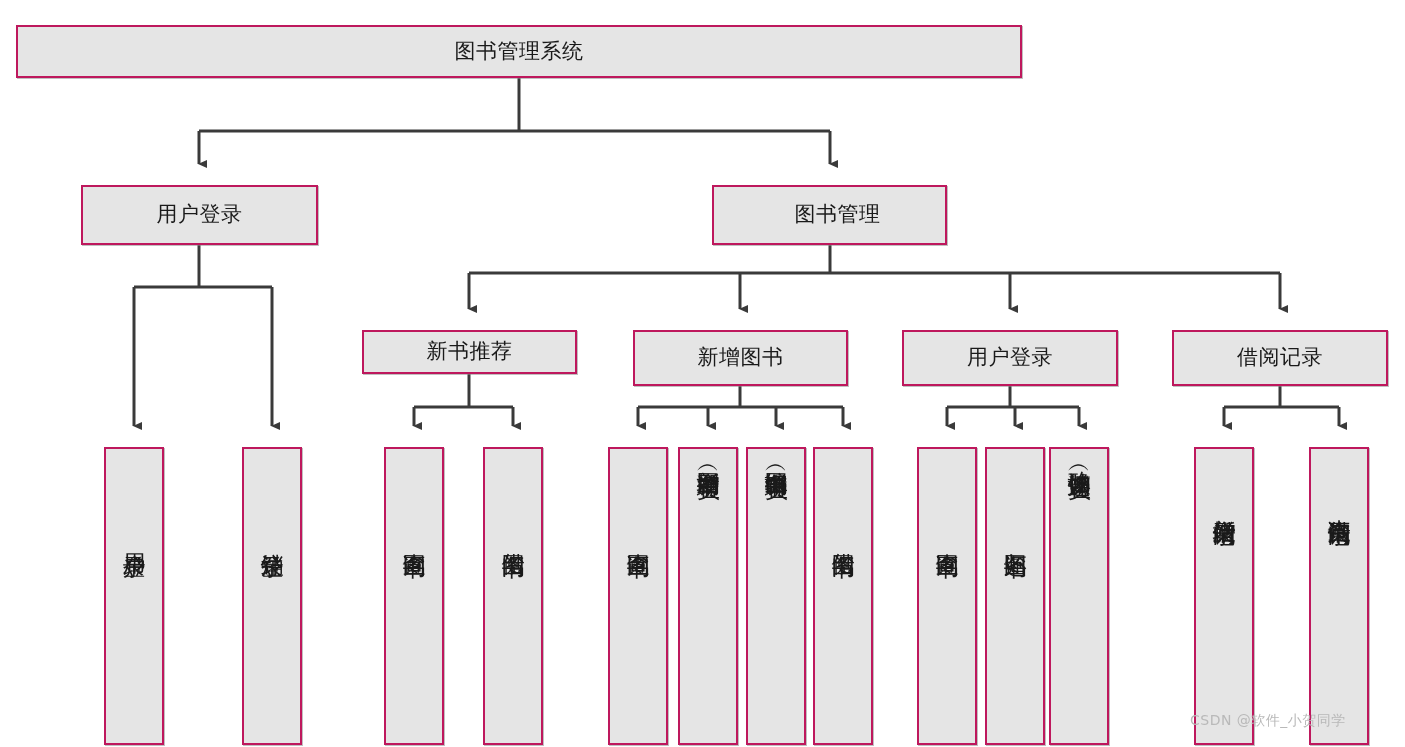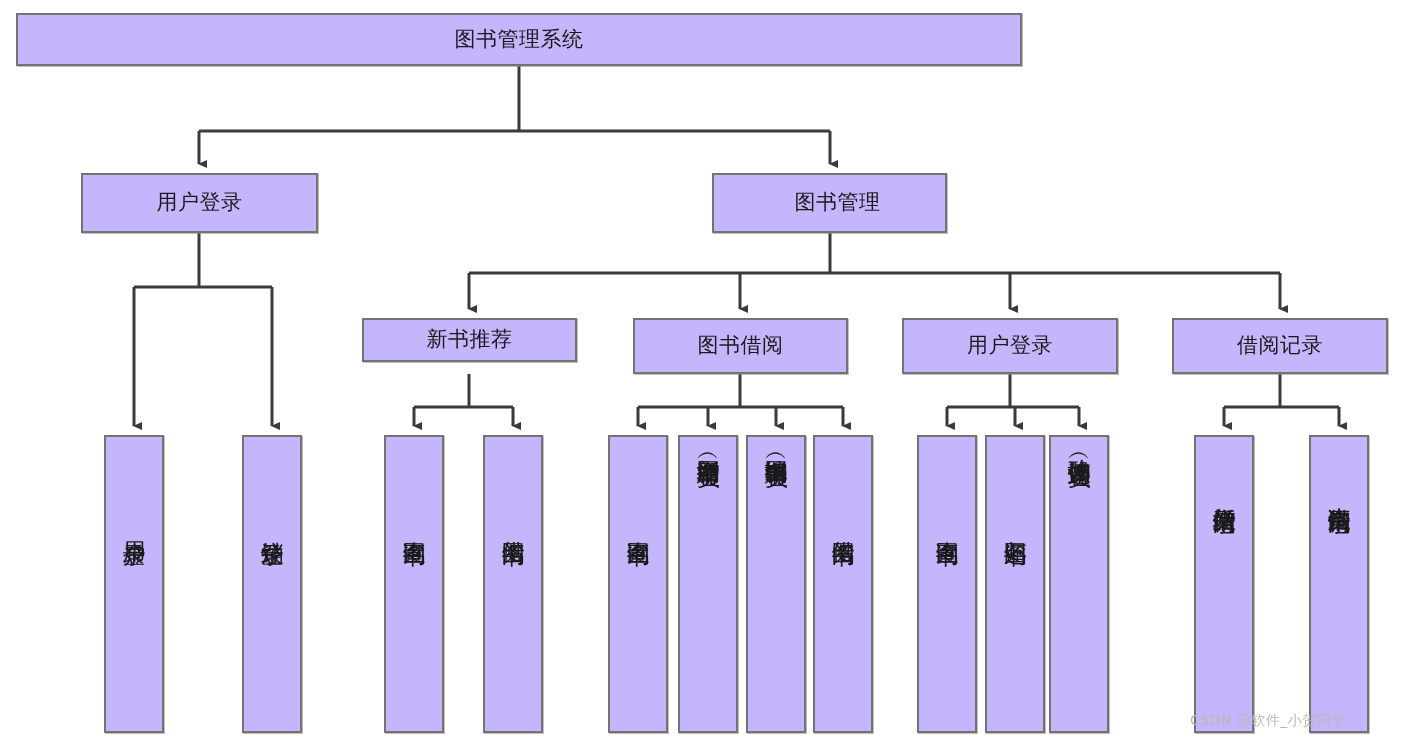--- a/index.html
+++ b/index.html
@@ -21,27 +21,28 @@
     position: absolute;
     left: 0;
     top: 0;
     width: 1405px;
     height: 747px;
     pointer-events: none;
   }
   .node {
     position: absolute;
     box-sizing: border-box;
-    border: 2px solid #737373;
-    background: #c4b5fd;
+    border: 2px solid #be185d;
+    background: #e5e5e5;
     display: flex;
     align-items: center;
     justify-content: center;
     color: #1a1a1a;
     box-shadow: 1px 1px 0 rgba(140,140,140,0.55);
+    margin-top: 12px;
   }
   .node .lbl {
     display: block;
     text-align: center;
     line-height: 1.14;
     white-space: nowrap;
   }
   
   .node.h .lbl {
     font-size: 21px;
@@ -138,21 +139,21 @@
     <span class="lbl">用户登录</span>
   </div>
   <div class="node h" style="left:712px; top:173px; width:235px; height:60px;padding-left:16px;">
     <span class="lbl">图书管理</span>
   </div>
 
   <div class="node h" style="left:362px; top:318px; width:215px; height:44px;">
     <span class="lbl">新书推荐</span>
   </div>
   <div class="node h" style="left:633px; top:318px; width:215px; height:56px;">
-    <span class="lbl">图书借阅</span>
+    <span class="lbl">新增图书</span>
   </div>
   <div class="node h" style="left:902px; top:318px; width:216px; height:56px;">
     <span class="lbl">用户登录</span>
   </div>
   <div class="node h" style="left:1172px; top:318px; width:216px; height:56px;">
     <span class="lbl">借阅记录</span>
   </div>
 
   <div class="node v short" style="left:104px; top:435px; width:60px; height:298px;">
     <span class="lbl">用户登录</span>

